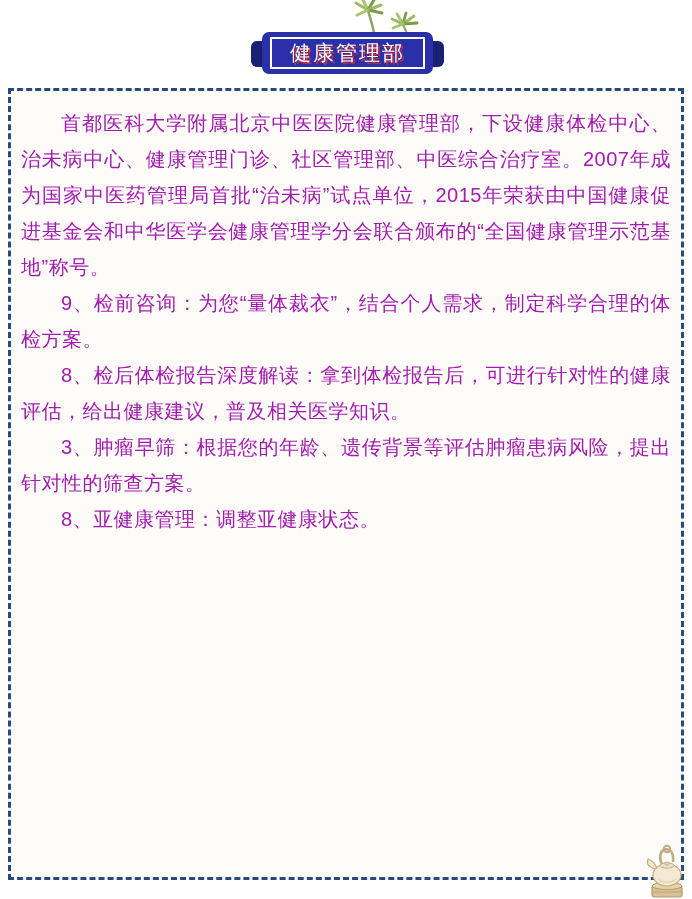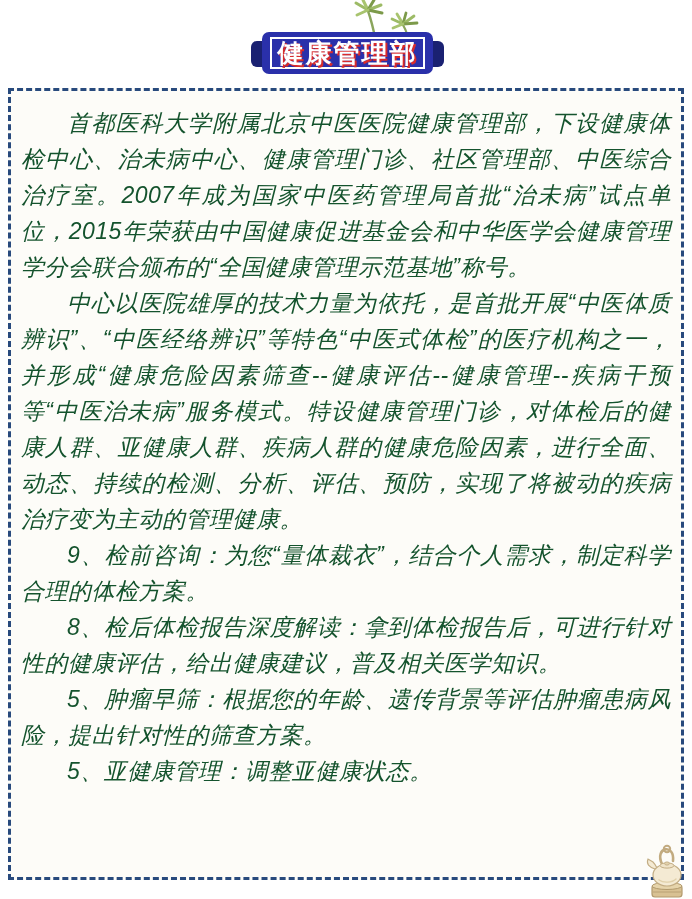--- a/index.html
+++ b/index.html
@@ -43,46 +43,45 @@
     border-radius:7px;
     z-index:2;
   }
   .banner-frame {
     position:absolute;
     left:8px; right:8px; top:5px; bottom:5px;
     border:2px solid #ffffff;
     display:flex; align-items:center; justify-content:center;
   }
   .banner-title {
-    font-size:26px;
-    font-weight:bold;
+    font-size:21px;
+    font-weight:normal;
     color:#ffffff;
     letter-spacing:2px;
     text-shadow:2px 2px 0 #d92b2b;
     white-space:nowrap;
   }
 
   
   .content-box {
     position:absolute;
     left:8px; top:88px;
     width:676px; height:792px;
     border:3px dashed #284a7d;
     background:#fdfcf8;
     padding:14px 10px 8px 10px;
     z-index:2;
   }
   .para {
-    font-size:23px;
+    font-size:20px;
     line-height:36px;
-    color:#14532d;
+    color:#a21caf;
     text-align:justify;
     text-indent:2em;
     letter-spacing:0.5px;
-    font-style:italic;
   }
 
   
   .teapot {
     position:absolute;
     right:1px; bottom:0;
     width:50px; height:60px;
     z-index:5;
   }
 </style>
@@ -119,25 +118,24 @@
   <span class="tab tab-right"></span>
   <div class="banner-main">
     <div class="banner-frame">
       <span class="banner-title">健康管理部</span>
     </div>
   </div>
 </div>
 
 <div class="content-box">
   <p class="para">首都医科大学附属北京中医医院健康管理部，下设健康体检中心、治未病中心、健康管理门诊、社区管理部、中医综合治疗室。2007年成为国家中医药管理局首批“治未病”试点单位，2015年荣获由中国健康促进基金会和中华医学会健康管理学分会联合颁布的“全国健康管理示范基地”称号。</p>
-  <p class="para">中心以医院雄厚的技术力量为依托，是首批开展“中医体质辨识”、“中医经络辨识”等特色“中医式体检”的医疗机构之一，并形成“健康危险因素筛查--健康评估--健康管理--疾病干预等“中医治未病”服务模式。特设健康管理门诊，对体检后的健康人群、亚健康人群、疾病人群的健康危险因素，进行全面、动态、持续的检测、分析、评估、预防，实现了将被动的疾病治疗变为主动的管理健康。</p>
   <p class="para">9、检前咨询：为您“量体裁衣”，结合个人需求，制定科学合理的体检方案。</p>
   <p class="para">8、检后体检报告深度解读：拿到体检报告后，可进行针对性的健康评估，给出健康建议，普及相关医学知识。</p>
-  <p class="para">5、肿瘤早筛：根据您的年龄、遗传背景等评估肿瘤患病风险，提出针对性的筛查方案。</p>
-  <p class="para">5、亚健康管理：调整亚健康状态。</p>
+  <p class="para">3、肿瘤早筛：根据您的年龄、遗传背景等评估肿瘤患病风险，提出针对性的筛查方案。</p>
+  <p class="para">8、亚健康管理：调整亚健康状态。</p>
 </div>
 
 <div class="teapot">
   <svg width="50" height="60" viewBox="0 0 50 60">
 
     <rect x="11" y="46" width="30" height="12" rx="3" fill="#d8c193" stroke="#b29a6d" stroke-width="1.2"></rect>
     <ellipse cx="26" cy="47" rx="15" ry="3.5" fill="#e6d4ab" stroke="#b29a6d" stroke-width="1"></ellipse>
     <line x1="12" y1="53" x2="40" y2="53" stroke="#b29a6d" stroke-width="0.8"></line>
 
     <path d="M21,25 C13,8 34,4 32,22" stroke="#c2ab80" stroke-width="2.6" fill="none" stroke-linecap="round"></path>

